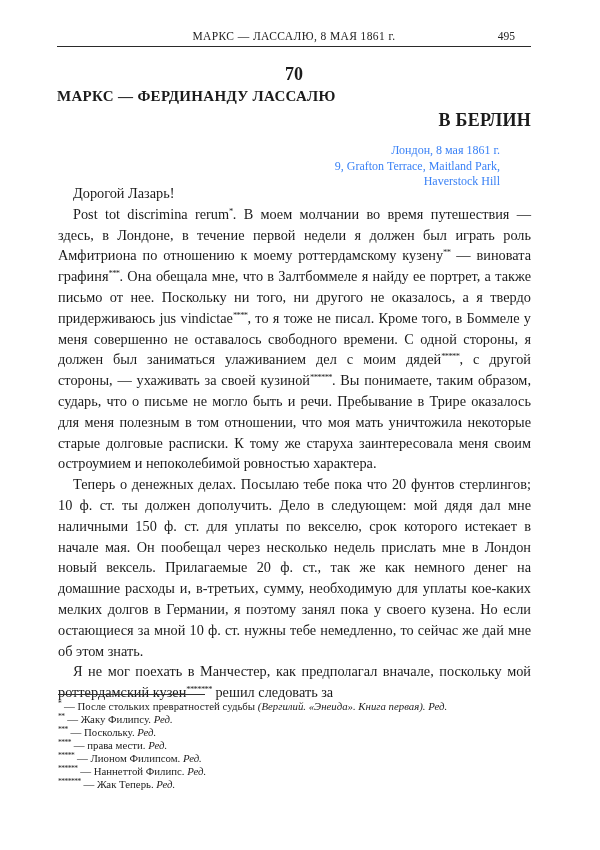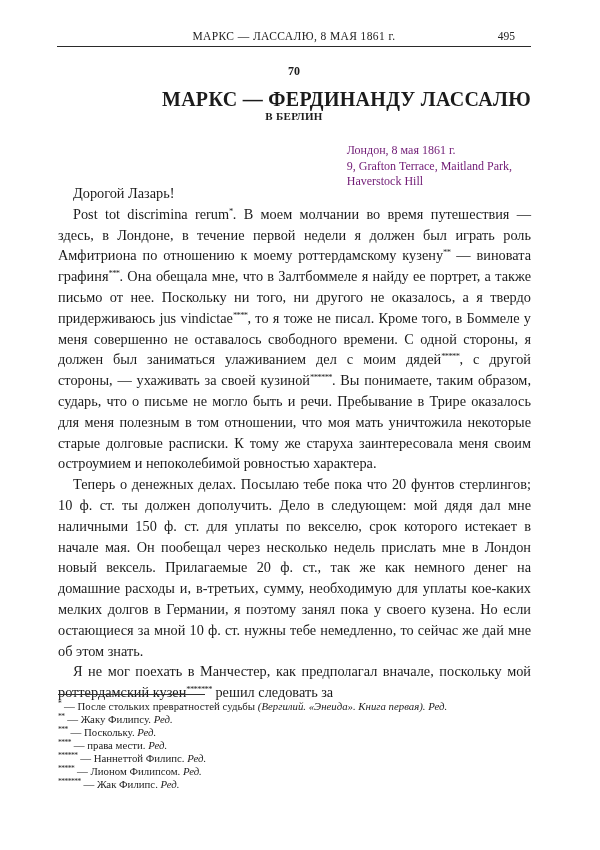--- a/index.html
+++ b/index.html
@@ -29,45 +29,45 @@
     position: absolute;
     top: 46px; left: 57px; width: 474px;
     border-top: 1.4px solid #2a2a2a;
     height: 0;
   }
   .letter-number {
     position: absolute;
     top: 64px; left: 57px; width: 474px;
     text-align: center;
     font-weight: bold;
-    font-size: 12px;
+    font-size: 18px;
   }
   .letter-title {
     position: absolute;
     top: 88px; left: 57px; width: 474px;
-    text-align: right;
+    text-align: left;
     font-weight: bold;
-    font-size: 20px;
+    font-size: 15px;
     letter-spacing: 0.3px;
   }
   .letter-subtitle {
     position: absolute;
     top: 110px; left: 57px; width: 474px;
-    text-align: center;
+    text-align: right;
     font-weight: bold;
-    font-size: 11px;
+    font-size: 18px;
     letter-spacing: 0.3px;
   }
   .dateline {
     position: absolute;
-    top: 143px; right: 88px;
-    text-align: left;
+    top: 143px; right: 100px;
+    text-align: right;
     font-size: 12px;
     line-height: 15.5px;
-    color: #701a75;
+    color: #3b82f6;
   }
   .body-text {
     position: absolute;
     top: 183px; left: 58px; width: 473px;
     font-size: 14.3px;
     line-height: 20.8px;
     text-align: justify;
   }
   .body-text p { margin: 0; text-indent: 15px; }
   sup.marker {
@@ -127,19 +127,19 @@
       </div>
   </div>
 
   <div class="footnotes">
     <div class="fn-rule"></div>
     <div id="footnote-list">
         <div class="fn"><sup class="marker">*</sup> <span>— После стольких превратностей судьбы </span><span class="i">(Вергилий. «Энеида». Книга первая). Ред.</span></div>
         <div class="fn"><sup class="marker">**</sup> <span>— Жаку Филипсу. </span><span class="i">Ред.</span></div>
         <div class="fn"><sup class="marker">***</sup> <span>— Поскольку. </span><span class="i">Ред.</span></div>
         <div class="fn"><sup class="marker">****</sup> <span>— права мести. </span><span class="i">Ред.</span></div>
+        <div class="fn"><sup class="marker">*****</sup> <span>— Лионом Филипсом. </span><span class="i">Ред.</span></div>
         <div class="fn"><sup class="marker">******</sup> <span>— Наннеттой Филипс. </span><span class="i">Ред.</span></div>
-        <div class="fn"><sup class="marker">*****</sup> <span>— Лионом Филипсом. </span><span class="i">Ред.</span></div>
-        <div class="fn"><sup class="marker">*******</sup> <span>— Жак Филипс. </span><span class="i">Ред.</span></div>
+        <div class="fn"><sup class="marker">*******</sup> <span>— Жак Теперь. </span><span class="i">Ред.</span></div>
       </div>
   </div>
 
 </div>
 
 </body></html>

